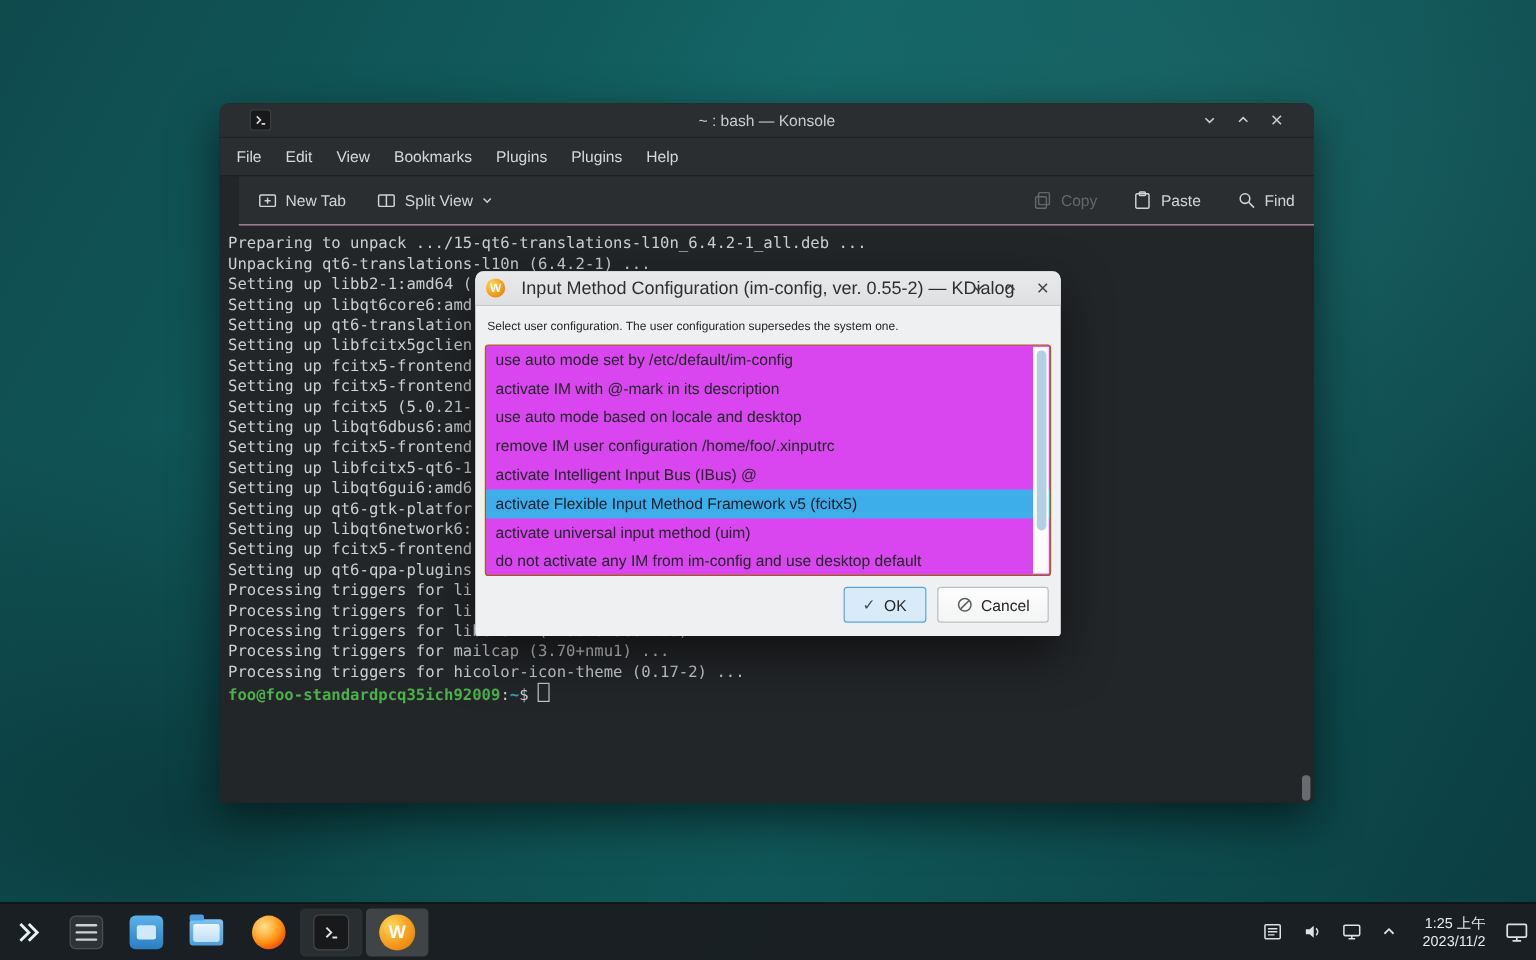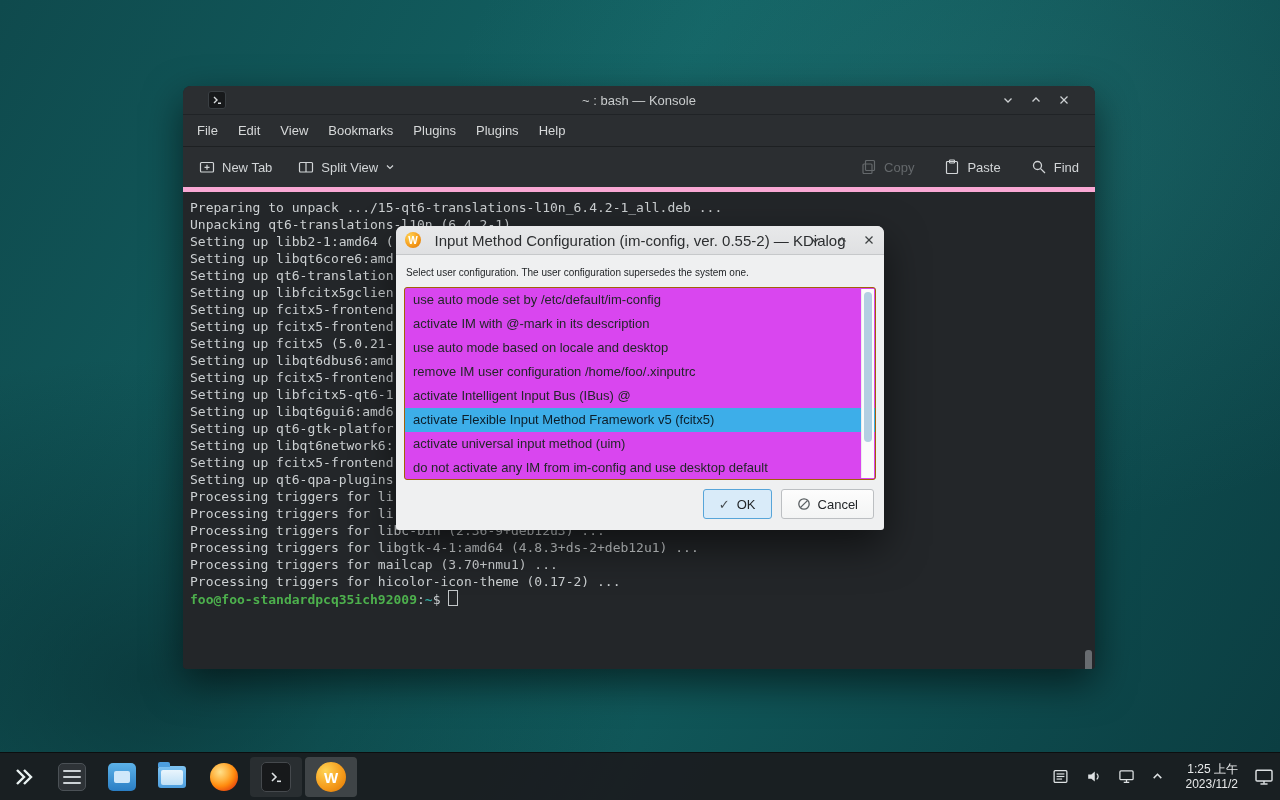--- a/index.html
+++ b/index.html
@@ -19,22 +19,22 @@
   .winctl{display:flex;align-items:center;gap:16px;margin-left:auto;color:#cdd0d2;z-index:2;}
   .winctl svg{display:block;}
   .appicon16{width:16px;height:16px;border-radius:3px;background:#17191b;border:1px solid #3a3f43;
     display:flex;align-items:center;justify-content:center;z-index:2;}
   .appicon16 svg{display:block}
 
   .k-menubar{height:31px;background:#2b2e31;border-bottom:1px solid #1d2022;display:flex;align-items:center;
     padding-left:4px;font-size:13px;color:#d6d8d9;}
   .menu-item{padding:0 10px;line-height:31px;cursor:default;}
 
-  .k-toolbar{height:40px;background:#2b2e31;border-bottom:5px solid #f9a8d4;display:flex;align-items:center;
-    padding:0 16px;font-size:13px;color:#d2d5d7;}
+  .k-toolbar{height:40px;background:#2b2e31;border-bottom:1px solid #f9a8d4;display:flex;align-items:center;
+    padding:0 16px;font-size:13px;color:#d2d5d7;margin-left:16px;}
   .tb-btn{display:flex;align-items:center;gap:7px;margin-right:26px;}
   .tb-right{margin-left:auto;display:flex;align-items:center;gap:30px;}
   .tb-right .tb-btn{margin-right:0;}
   .tb-btn.disabled{color:#64686b;}
   .tb-btn svg{display:block;}
 
   .terminal{position:relative;height:482px;background:#232629;padding:7px 0 0 7px;
     font-family:"DejaVu Sans Mono",monospace;font-size:13px;line-height:17px;}
   .tline{height:17px;white-space:pre;color:#ccd0d2;}
   .p-user{color:#4db04d;font-weight:bold;}
@@ -213,21 +213,20 @@
           <div class="tline">Setting up fcitx5-frontend</div>
           <div class="tline">Setting up libfcitx5-qt6-1</div>
           <div class="tline">Setting up libqt6gui6:amd6</div>
           <div class="tline">Setting up qt6-gtk-platfor</div>
           <div class="tline">Setting up libqt6network6:</div>
           <div class="tline">Setting up fcitx5-frontend</div>
           <div class="tline">Setting up qt6-qpa-plugins</div>
           <div class="tline">Processing triggers for li</div>
           <div class="tline">Processing triggers for li</div>
           <div class="tline">Processing triggers for libc-bin (2.36-9+deb12u3) ...</div>
-          <div class="tline">Processing triggers for libgtk-4-1:amd64 (4.8.3+ds-2+deb12u1) ...</div>
           <div class="tline">Processing triggers for mailcap (3.70+nmu1) ...</div>
           <div class="tline">Processing triggers for hicolor-icon-theme (0.17-2) ...</div>
         </div>
       <div class="tline"><span class="p-user">foo@foo-standardpcq35ich92009</span><span class="p-dim">:</span><span class="p-path">~</span><span class="p-dim">$</span><span class="cursor"></span></div>
       <div class="term-scroll">
           <div class="handle"></div>
         </div>
     </div>
   </div>
 

